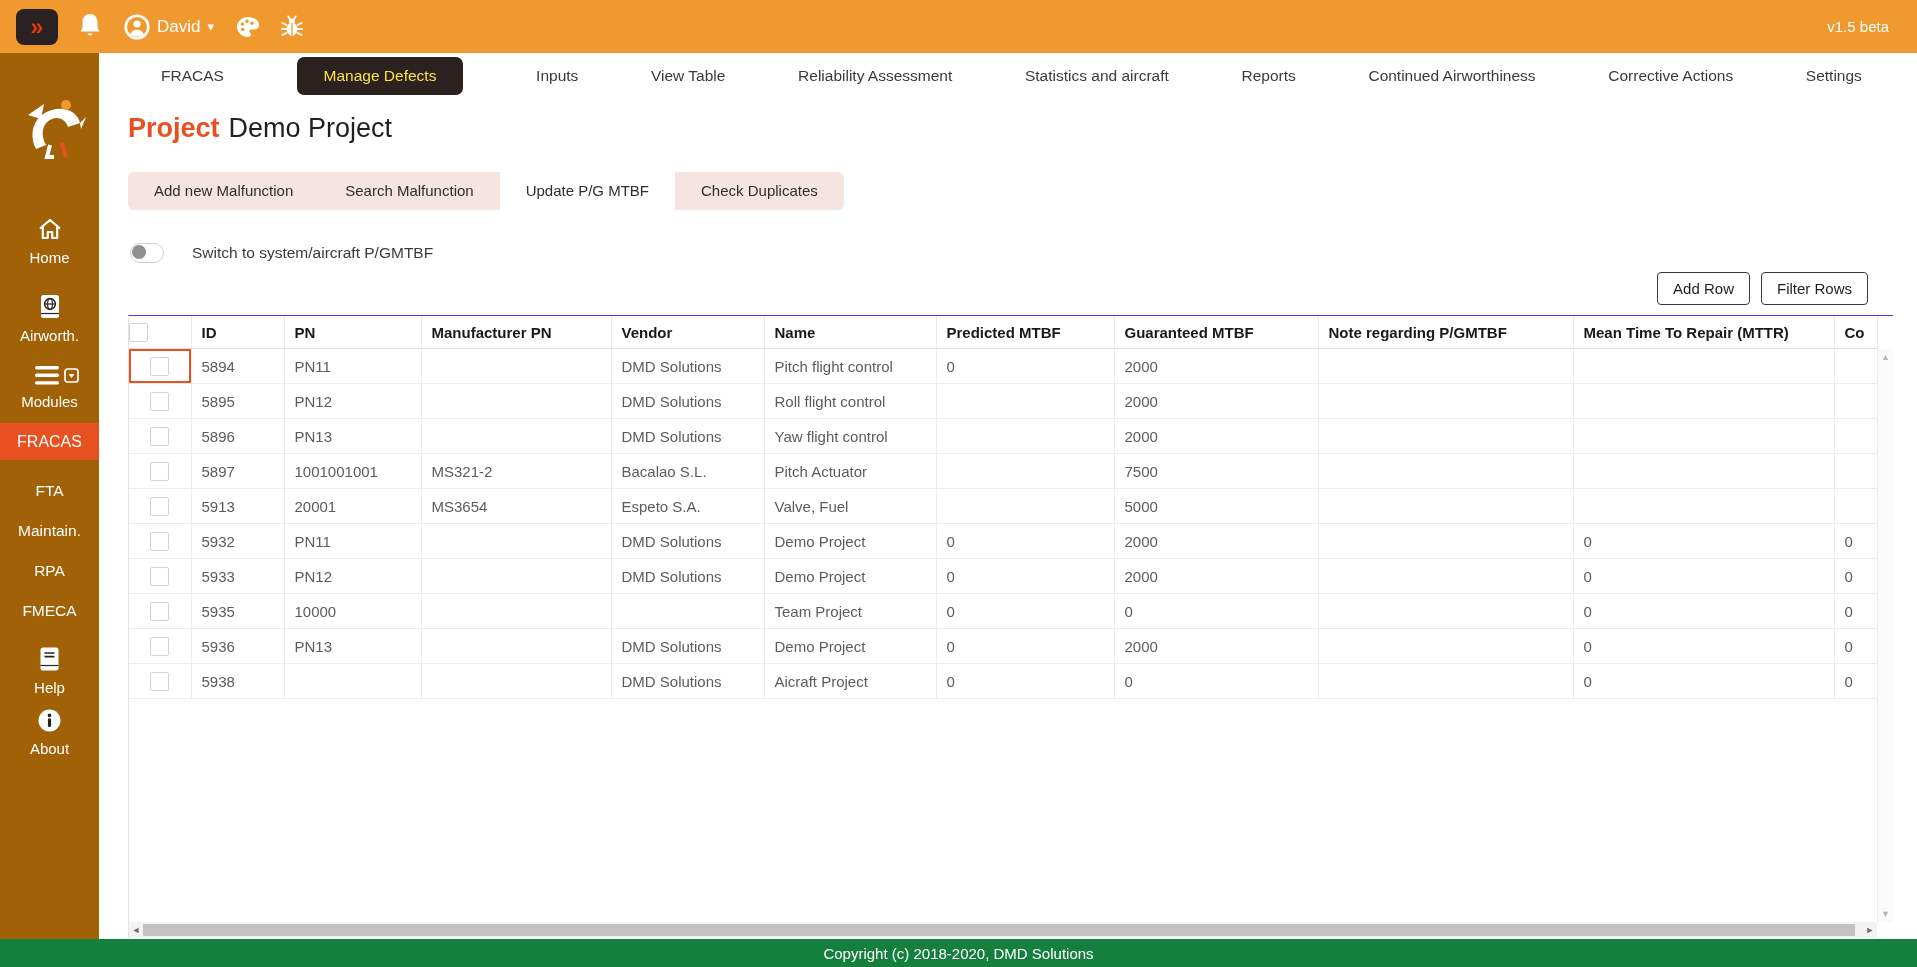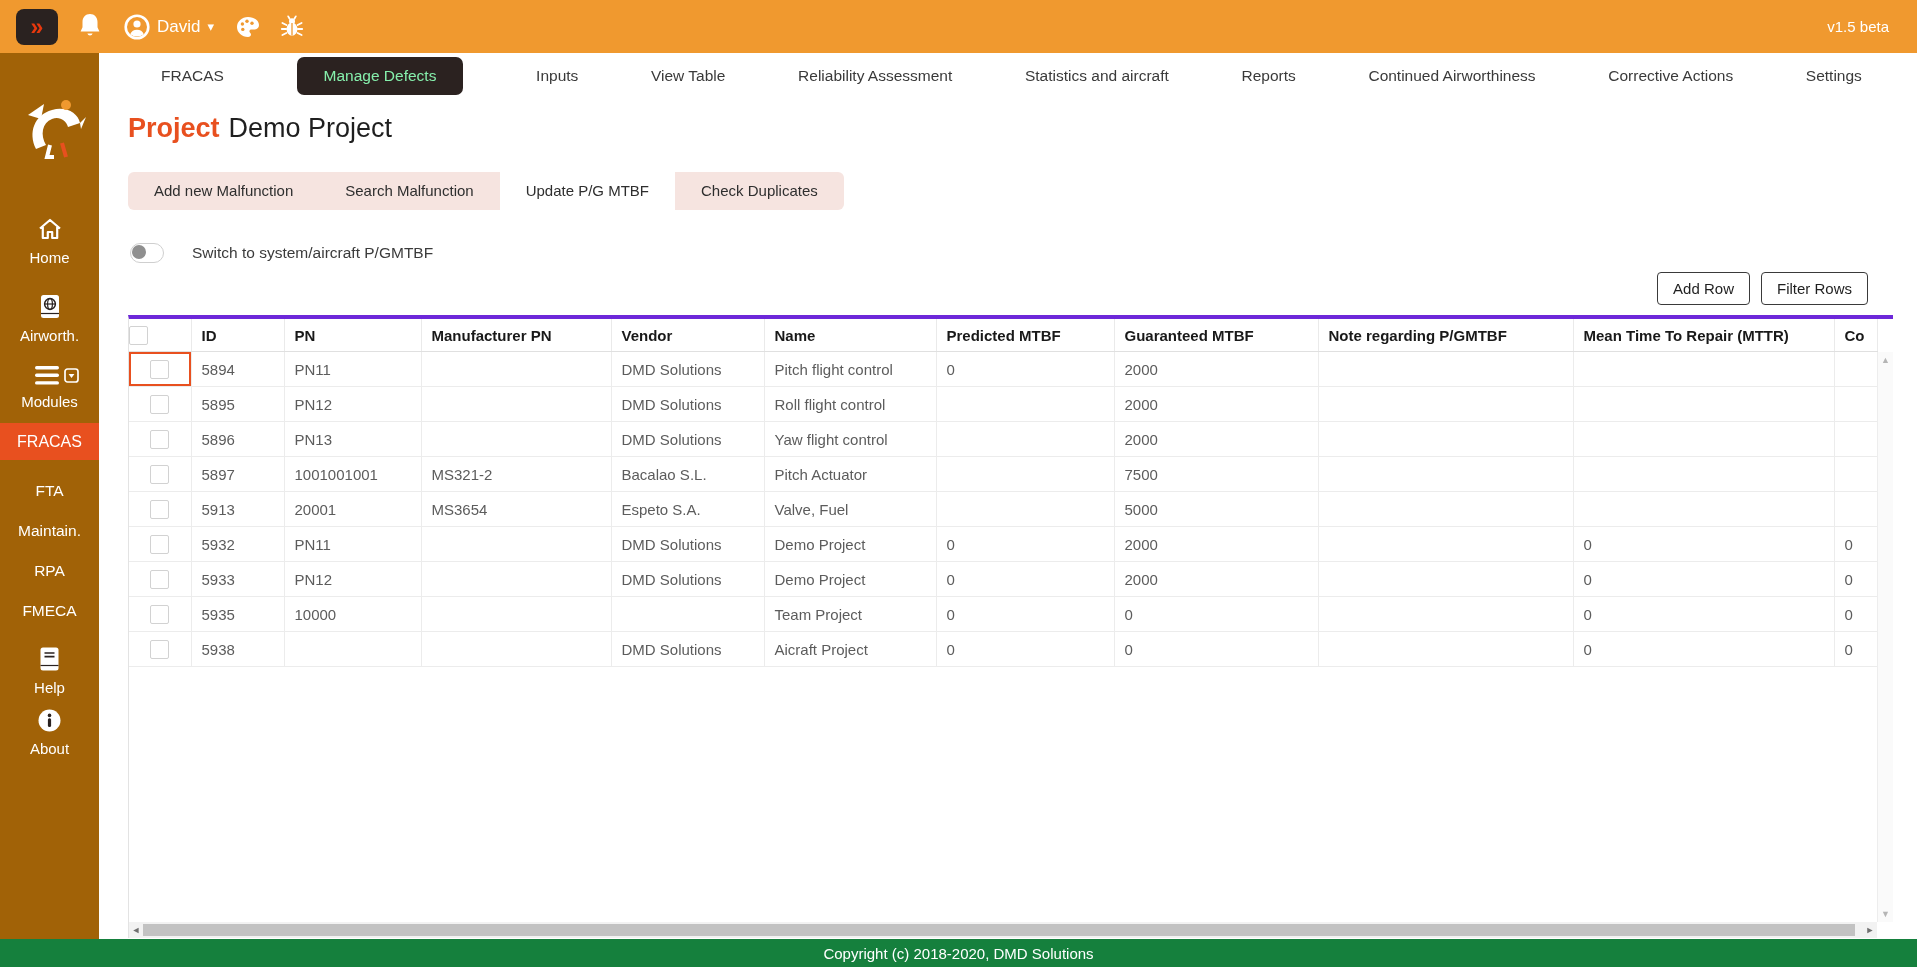--- a/index.html
+++ b/index.html
@@ -36,21 +36,21 @@
               display:flex;align-items:center;justify-content:center;font-size:16px;cursor:pointer;}
   .side-text{margin-top:22px;font-size:15.5px;cursor:pointer;}
   .si-help{margin-top:27px;}
   .si-about{margin-top:13px;}
 
   
   .navbar{position:absolute;left:99px;top:53px;right:0;height:45px;background:#fff;
           display:flex;align-items:center;justify-content:space-between;
           padding:0 55px 0 62px;box-sizing:border-box;font-size:15.5px;color:#3a3a3a;}
   .nav-tab{cursor:pointer;white-space:nowrap;}
-  .nav-tab.active{background:#2B2220;color:#86efac;padding:10px 27px;border-radius:7px;text-align:right;}
+  .nav-tab.active{background:#2B2220;color:#fde047;padding:10px 27px;border-radius:7px;text-align:right;}
 
   
   .page-title{position:absolute;left:128px;top:113px;font-size:27px;color:#1f1f1f;}
   .page-title .pt-label{color:#E8501F;font-weight:700;margin-right:9px;}
   .page-title .pt-value{font-weight:500;}
 
   
   .subtabs{position:absolute;left:128px;top:172px;display:flex;border-radius:6px;font-size:15px;color:#2e2e2e;}
   .subtab{height:38px;line-height:38px;padding:0 26px;background:#F6E4E0;cursor:pointer;white-space:nowrap;}
   .subtab:first-child{border-radius:6px 0 0 6px;}
@@ -64,21 +64,21 @@
           position:relative;cursor:pointer;}
   .toggle-knob{position:absolute;left:1px;top:1px;width:14px;height:14px;border-radius:50%;background:#8F8F8F;}
 
   
   .actions{position:absolute;top:272px;right:49px;display:flex;gap:11px;}
   .btn{background:#fff;border:1px solid #3a3a3a;border-radius:4px;padding:7px 15px;
        font-size:15px;color:#1f1f1f;cursor:pointer;font-family:"Liberation Sans",sans-serif;}
 
   
   .table-region{position:absolute;left:128px;top:315px;width:1765px;height:623px;background:#fff;
-                border-top:4px solid #6d28d9;border-left:1px solid #e3e3e3;box-sizing:border-box;}
+                border-top:1px solid #6d28d9;border-left:1px solid #e3e3e3;box-sizing:border-box;}
   table.data-table{border-collapse:collapse;table-layout:fixed;width:1748px;}
   .data-table th{height:32px;border-bottom:1px solid #e0e0e0;border-right:1px solid #eaeaea;
                  font-size:15px;font-weight:700;color:#191919;text-align:left;padding:0 10px;
                  white-space:nowrap;overflow:hidden;background:#fff;}
   .data-table td{height:34px;border-bottom:1px solid #ececec;border-right:1px solid #ececec;
                  font-size:15px;color:#5c5c5c;padding:0 10px;white-space:nowrap;overflow:hidden;background:#fff;}
   .cb-cell{text-align:center;padding:0 !important;}
   .checkbox{display:inline-block;width:17px;height:17px;border:1px solid #d2d2d2;border-radius:2px;
             background:#fff;vertical-align:middle;cursor:pointer;}
   td.selected{box-shadow:inset 0 0 0 2px #E8501F;}
@@ -422,20 +422,35 @@
     <td>0</td>
     <td>0</td>
     <td></td>
     <td>0</td>
     <td>0</td>
   </tr>
           <tr>
     <td class="cb-cell">
       <span class="checkbox"></span>
     </td>
+    <td>5936</td>
+    <td>PN13</td>
+    <td></td>
+    <td>DMD Solutions</td>
+    <td>Demo Project</td>
+    <td>0</td>
+    <td>2000</td>
+    <td></td>
+    <td>0</td>
+    <td>0</td>
+  </tr>
+          <tr>
+    <td class="cb-cell">
+      <span class="checkbox"></span>
+    </td>
     <td>5938</td>
     <td></td>
     <td></td>
     <td>DMD Solutions</td>
     <td>Aicraft Project</td>
     <td>0</td>
     <td>0</td>
     <td></td>
     <td>0</td>
     <td>0</td>

